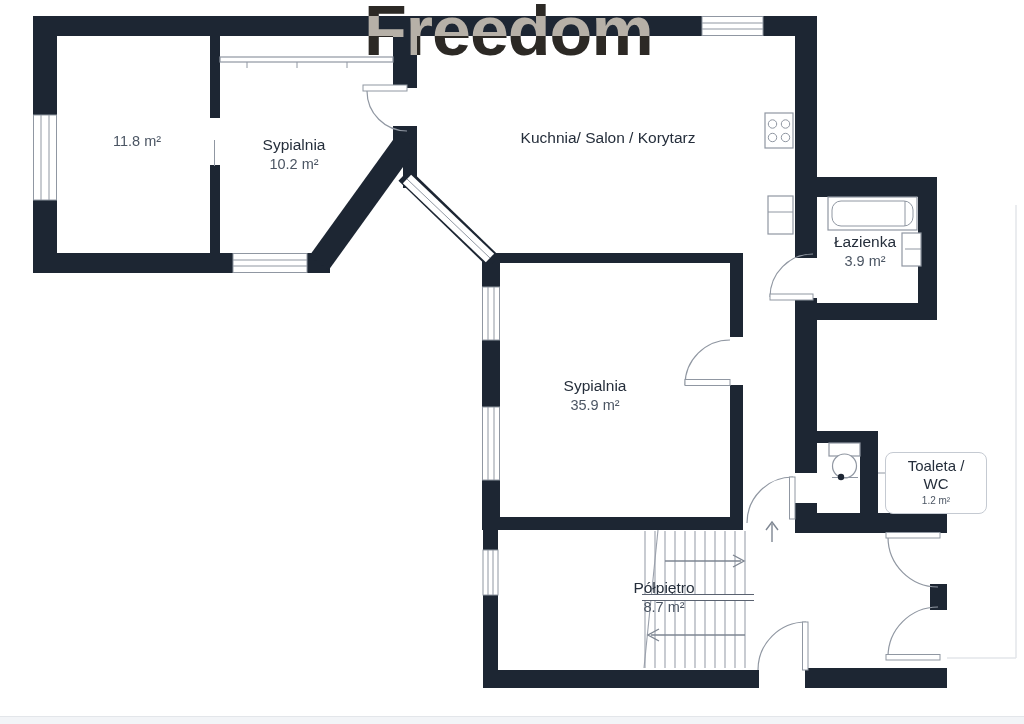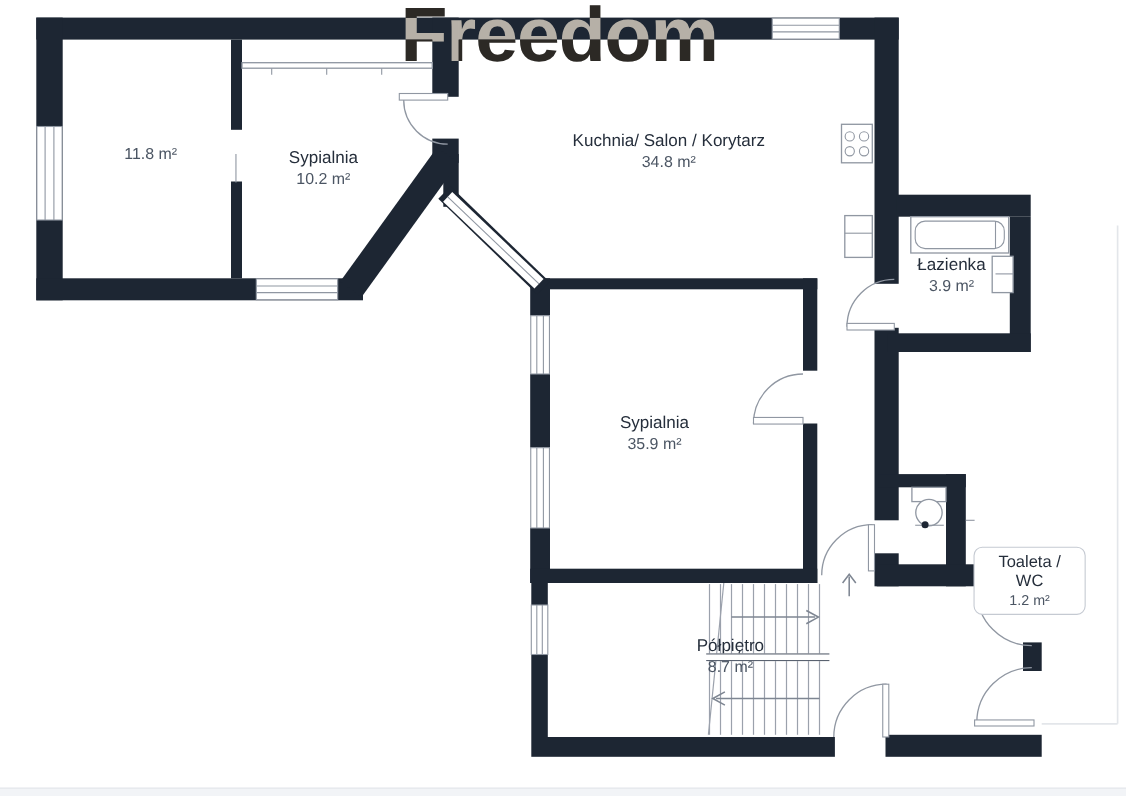--- a/index.html
+++ b/index.html
@@ -25,23 +25,23 @@
 
   .watermark{position:absolute;left:364px;top:-4px;z-index:10;
     font-size:70px;font-weight:700;letter-spacing:-1px;line-height:1;
     color:var(--wm);mix-blend-mode:difference;}
 
   .labels{position:absolute;inset:0;z-index:30;}
   .room-label{position:absolute;transform:translate(-50%,-50%);text-align:center;white-space:nowrap;}
   .room-name{font-weight:400;font-size:15.5px;line-height:20px;color:var(--text-dark);}
   .room-area{font-size:14.5px;line-height:19px;color:var(--text-gray);}
   .label-box{position:absolute;left:885px;top:452px;width:78px;background:#fff;
-    border:1.5px solid #c5cad2;border-radius:8px;padding:4px 11px;text-align:center;z-index:31;margin-top:45px;}
+    border:1.5px solid #c5cad2;border-radius:8px;padding:4px 11px;text-align:center;z-index:31;}
   .label-box .room-name{font-size:15px;line-height:18px;}
-  .label-box .room-area{font-size:13px;line-height:16px;text-align:center;}
+  .label-box .room-area{font-size:10px;line-height:16px;text-align:center;}
 
   .landing-rail{position:absolute;left:642px;top:594px;width:112px;height:5px;z-index:40;
     background:#fff;border-top:1.6px solid #5a6270;border-bottom:1.6px solid #5a6270;}
 
   .footer-strip{position:absolute;left:0;top:716px;width:1024px;height:8px;z-index:5;
     background:var(--footer-bg);border-top:1px solid var(--footer-line);}
 </style>
 </head>
 <body>
 
@@ -261,21 +261,20 @@
       <div class="room-area">11.8 m²</div>
     </div>
 
     <div class="room-label" style="left:294px;top:154px">
       <div class="room-name">Sypialnia</div>
       <div class="room-area">10.2 m²</div>
     </div>
 
     <div class="room-label" style="left:608px;top:138px">
       <div class="room-name">Kuchnia/ Salon / Korytarz</div>
-      <div class="room-area">34.8 m²</div>
     </div>
 
     <div class="room-label" style="left:865px;top:251px">
       <div class="room-name">Łazienka</div>
       <div class="room-area">3.9 m²</div>
     </div>
 
     <div class="room-label" style="left:595px;top:395px">
       <div class="room-name">Sypialnia</div>
       <div class="room-area">35.9 m²</div>

